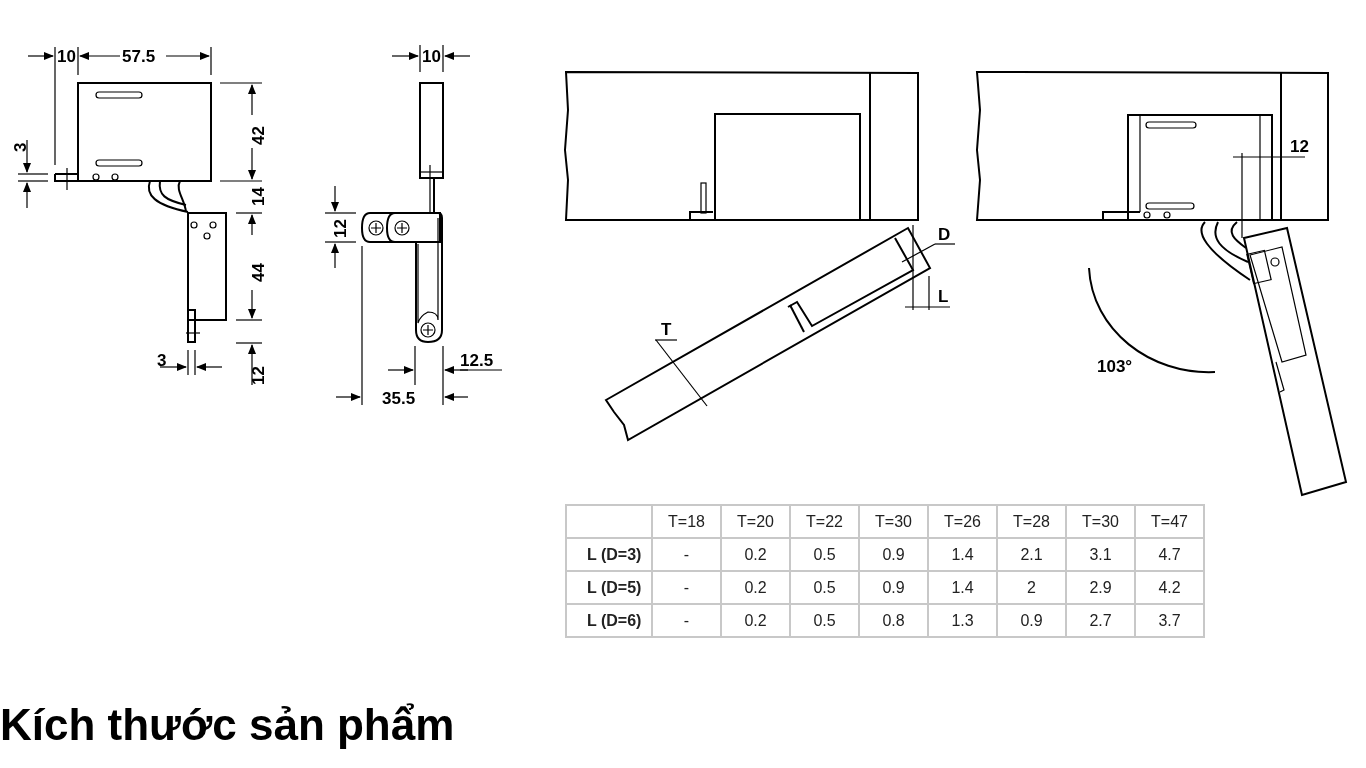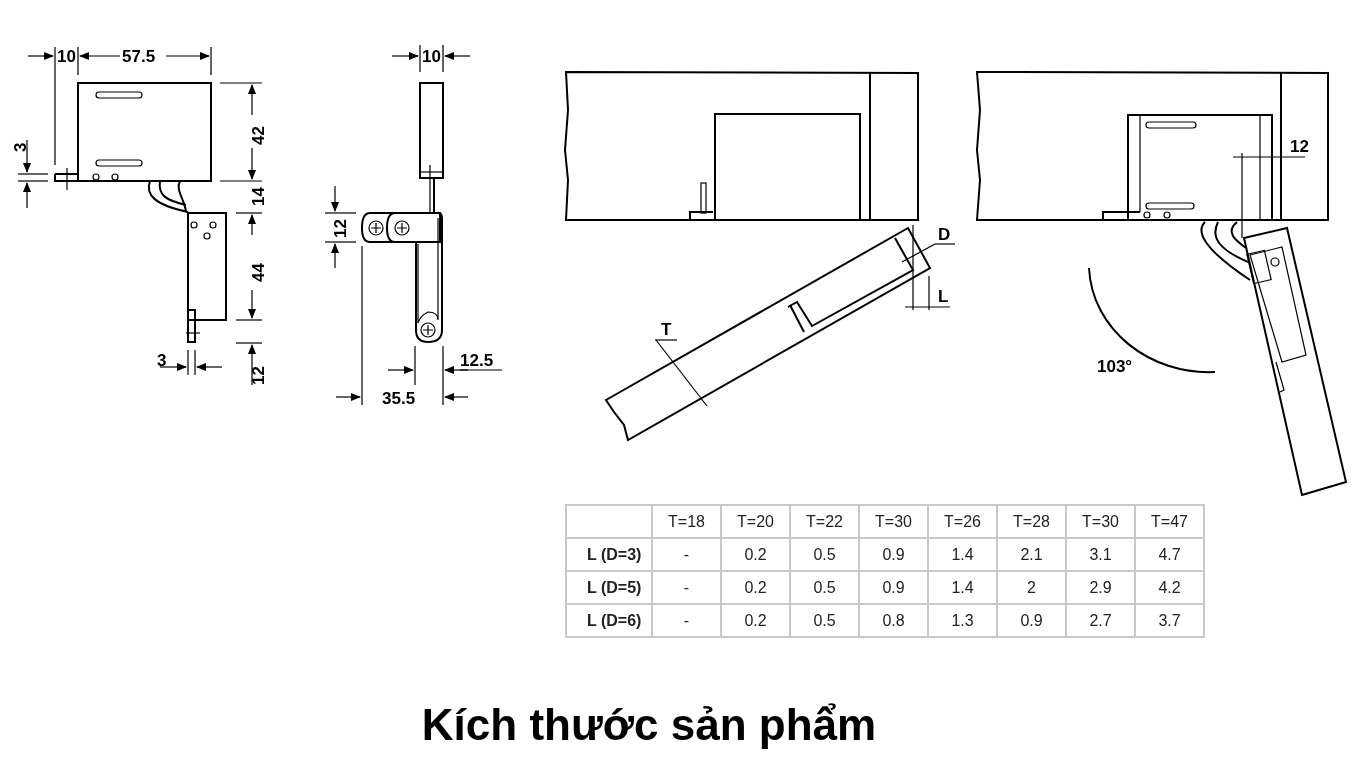--- a/index.html
+++ b/index.html
@@ -7,21 +7,21 @@
   svg.draw { position:absolute; left:0; top:0; }
   .dim { font-family:"Liberation Sans", sans-serif; font-weight:bold; font-size:17px; fill:#000; }
   .ln { stroke:#000; fill:none; stroke-width:2; }
   .thin { stroke:#000; fill:none; stroke-width:1.2; }
   .fillw { fill:#fff; stroke:#000; stroke-width:2; }
   table.spec { position:absolute; left:565px; top:504px; border-collapse:collapse; font-family:"Liberation Sans", sans-serif; font-size:16px; color:#222; }
   table.spec td, table.spec th { border:2px solid #c8c8c8; height:31px; text-align:center; font-weight:normal; padding:0; }
   table.spec th.corner { width:84px; }
   table.spec th.col { width:67px; }
   table.spec td.rowh { text-align:left; padding-left:20px;font-weight:bold; }
-  .caption { position:absolute; left:0; width:1298px; top:700px; text-align:center; font-family:"Liberation Sans", sans-serif; font-weight:bold; font-size:44px; color:#000; }
+  .caption { position:absolute; left:0; width:1298px; top:700px; text-align:left; font-family:"Liberation Sans", sans-serif; font-weight:bold; font-size:44px; color:#000; }
 </style>
 </head>
 <body>
 
 <svg class="draw" width="1366" height="768" viewBox="0 0 1366 768">
   <defs>
     <marker id="ar" markerWidth="10" markerHeight="8" refX="9" refY="4" orient="auto" markerUnits="userSpaceOnUse">
       <path d="M0,0 L10,4 L0,8 Z" fill="#000"></path>
     </marker>
   </defs>

